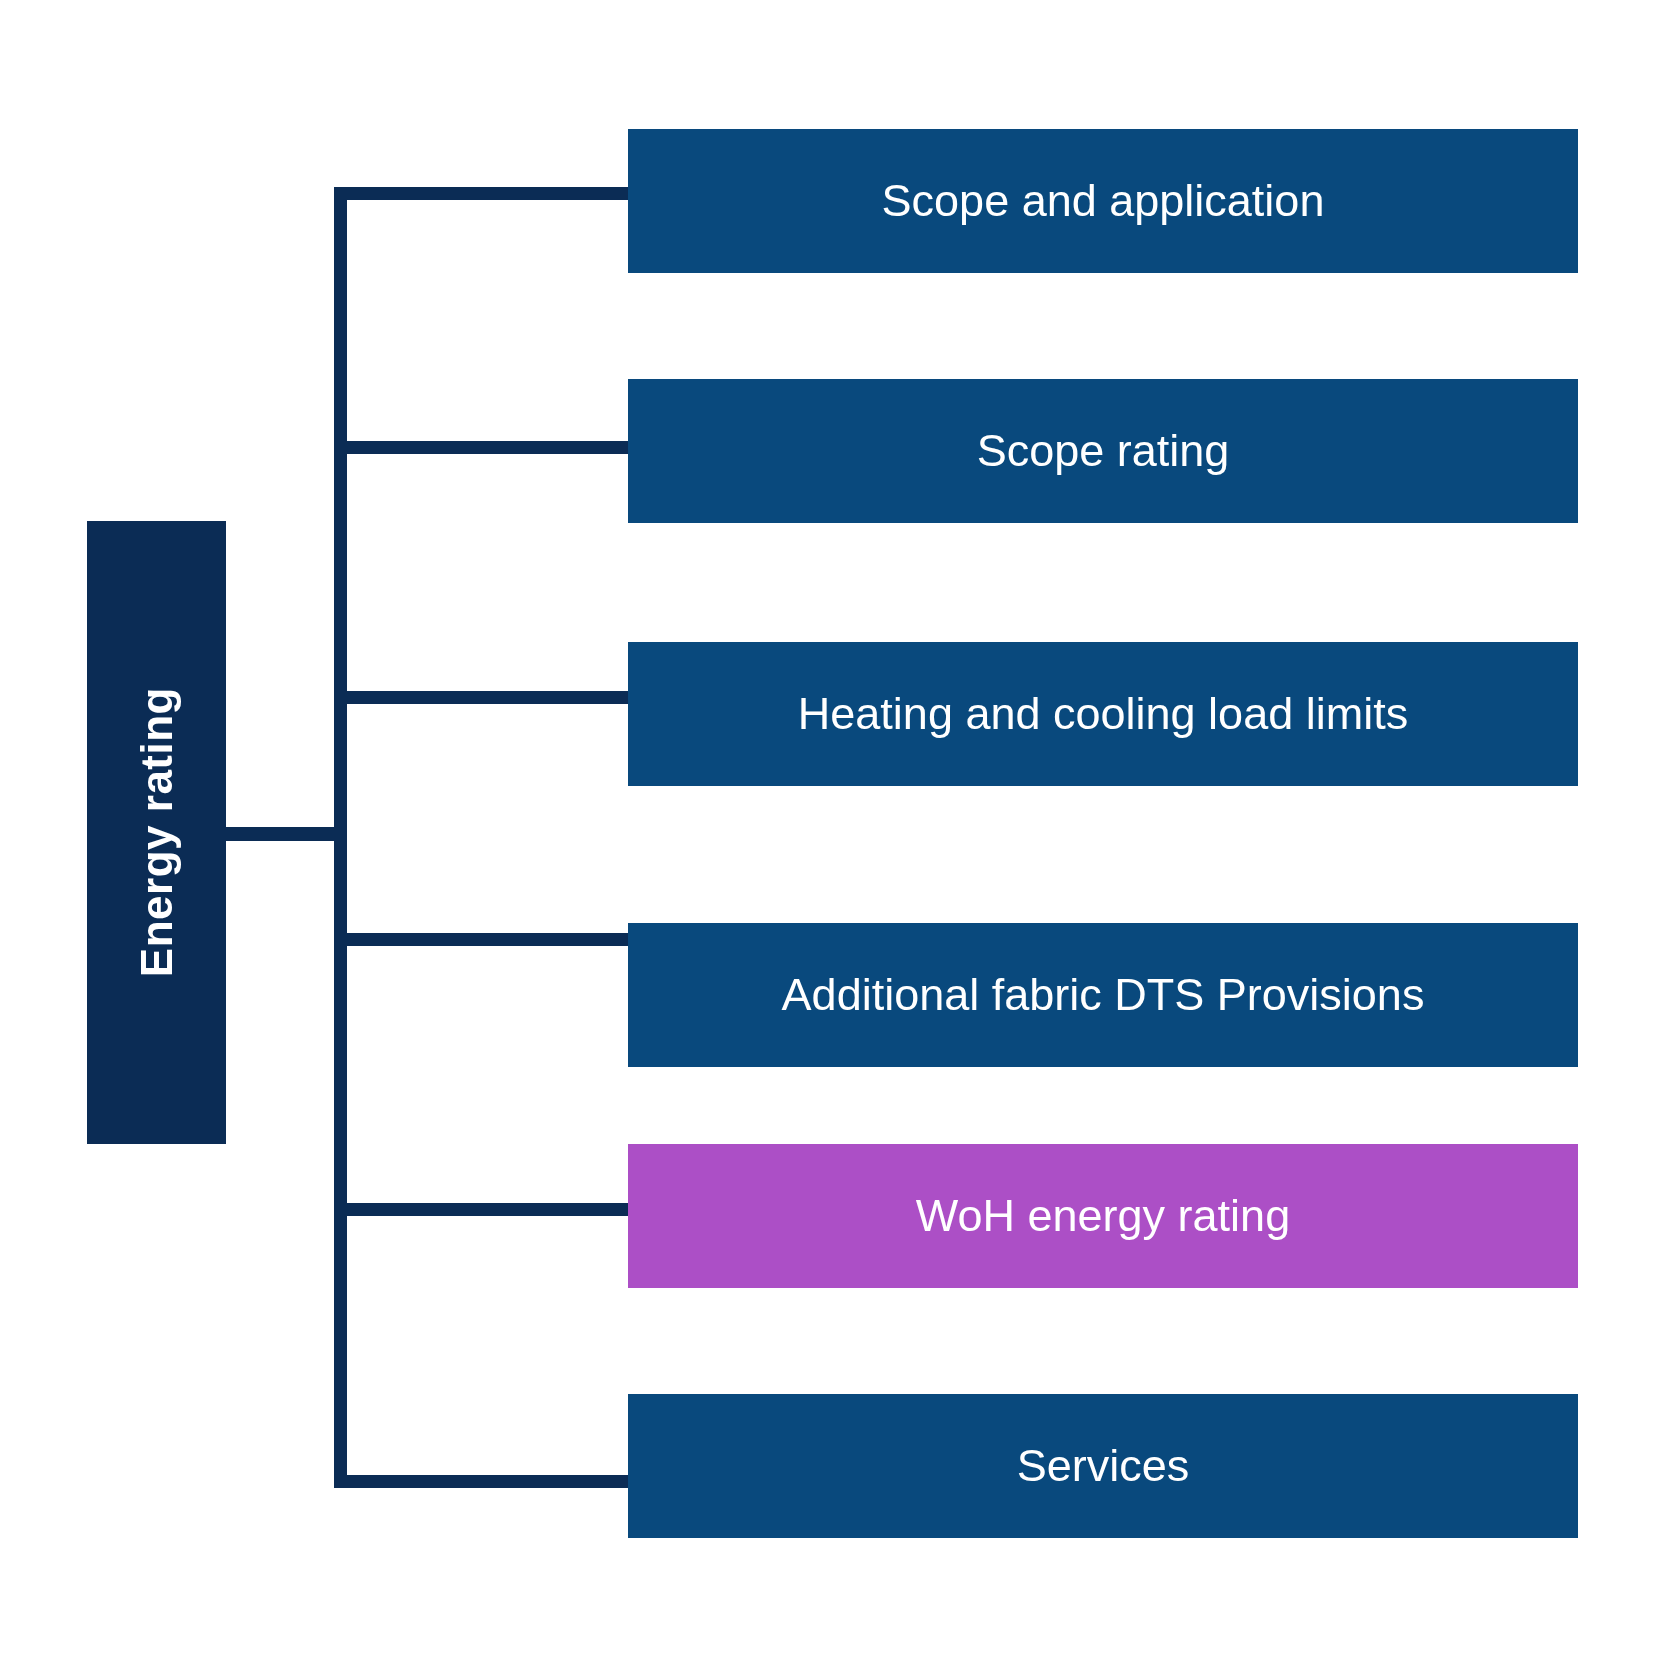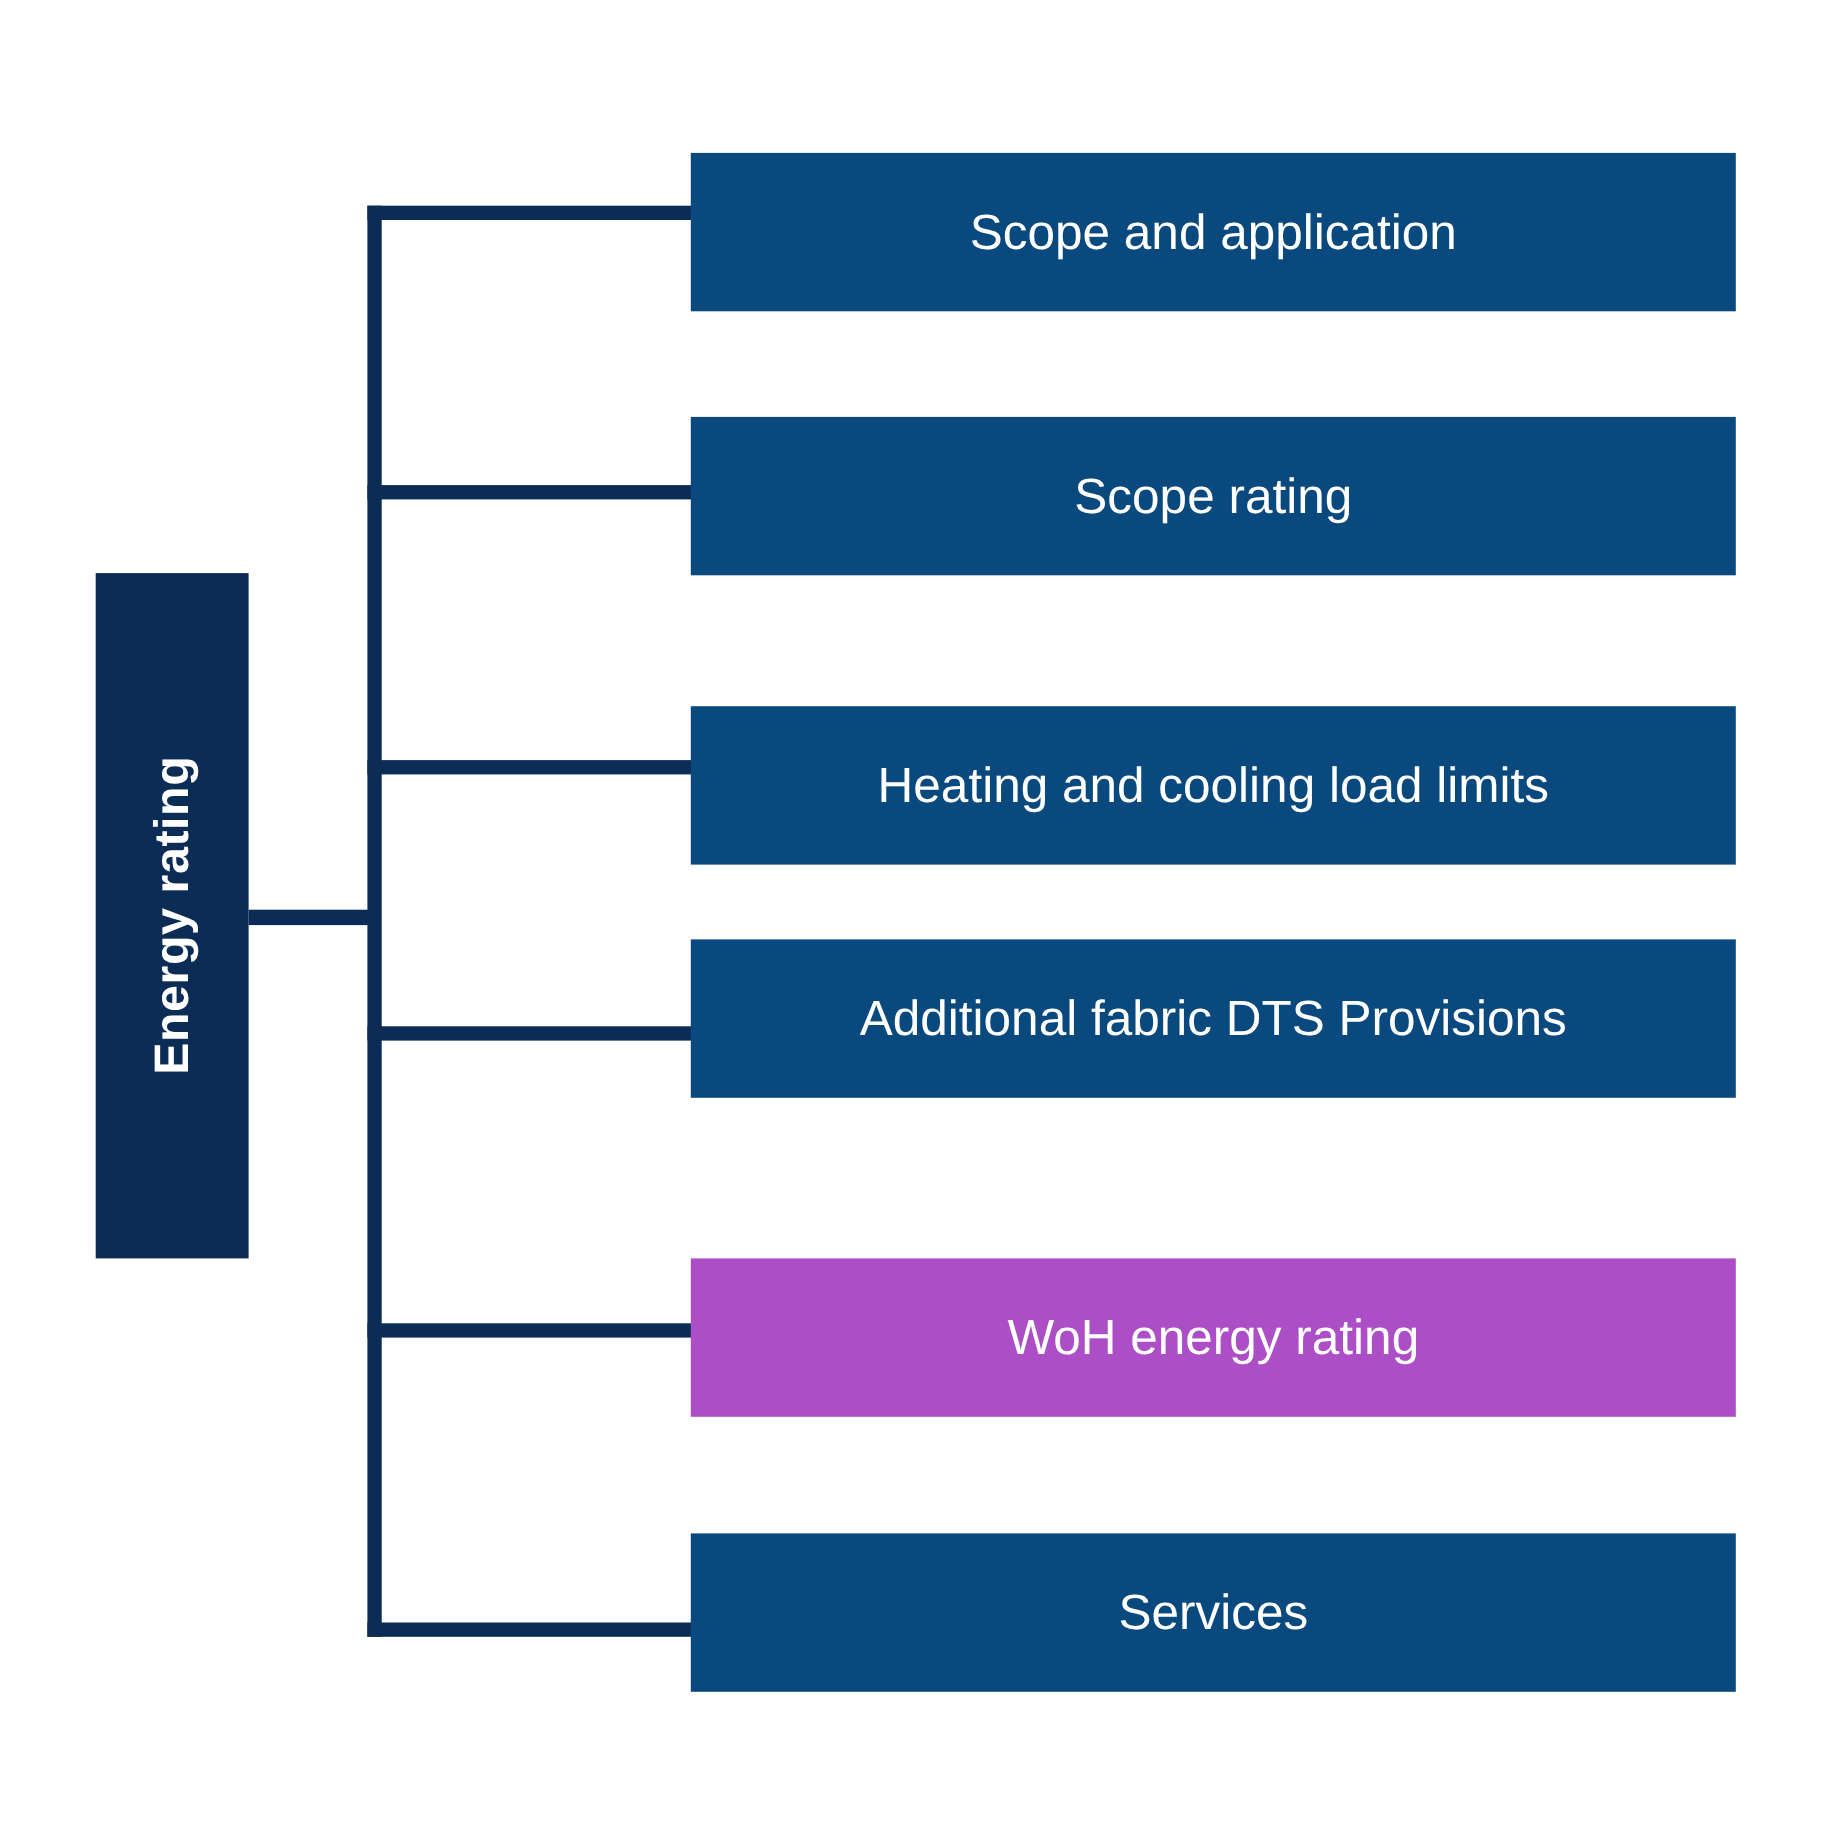--- a/index.html
+++ b/index.html
@@ -67,24 +67,24 @@
   .node.highlighted {
     background: var(--highlight-color, #ac4fc6);
     text-align: right;
   }
   .node-label {
     color: var(--text-color, #ffffff);
     font-size: 45px;
     font-weight: 400;
     white-space: nowrap;
   }
-  #node-1 { top: 139px; justify-content: center; }
+  #node-1 { top: 129px; justify-content: center; }
   #node-2 { top: 379px; }
   #node-3 { top: 642px; }
-  #node-4 { top: 854px; }
+  #node-4 { top: 923px; }
   #node-5 { top: 1144px; }
   #node-6 { top: 1394px; }
 </style>
 </head>
 <body>
 
 <div id="canvas">
 
   <div id="trunk" class="connector"></div>
   <div id="root-stub" class="connector"></div>

